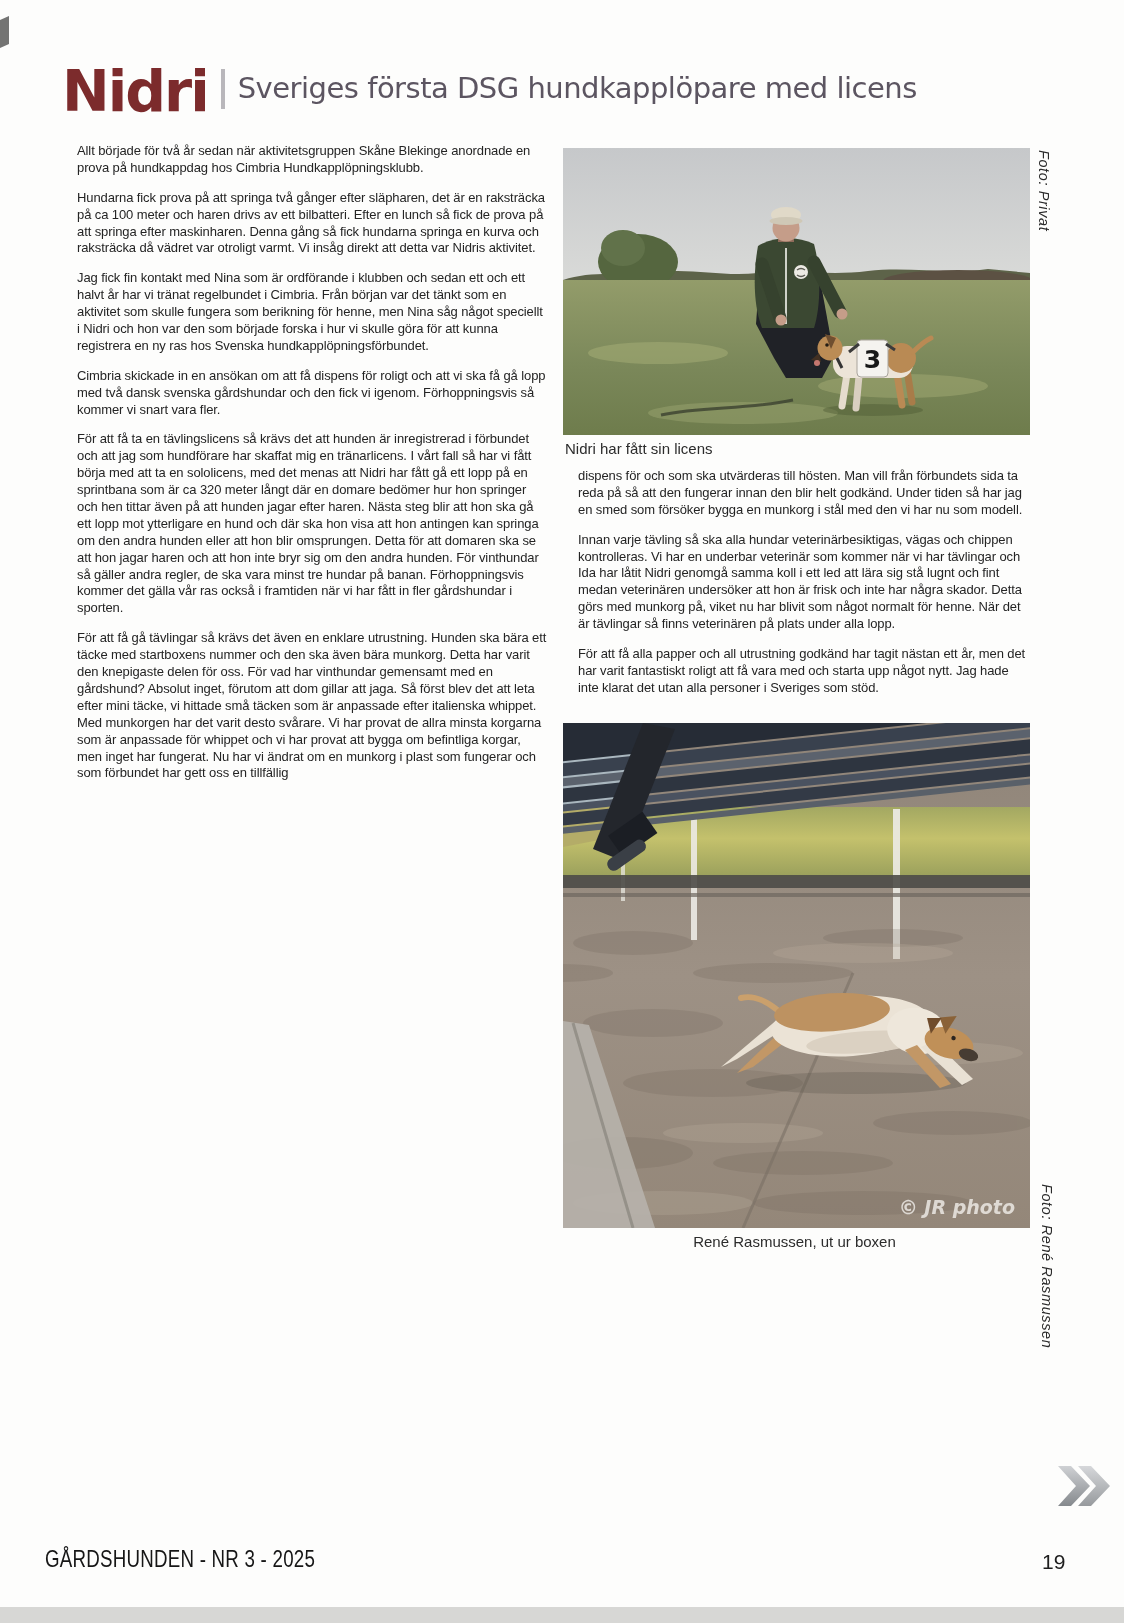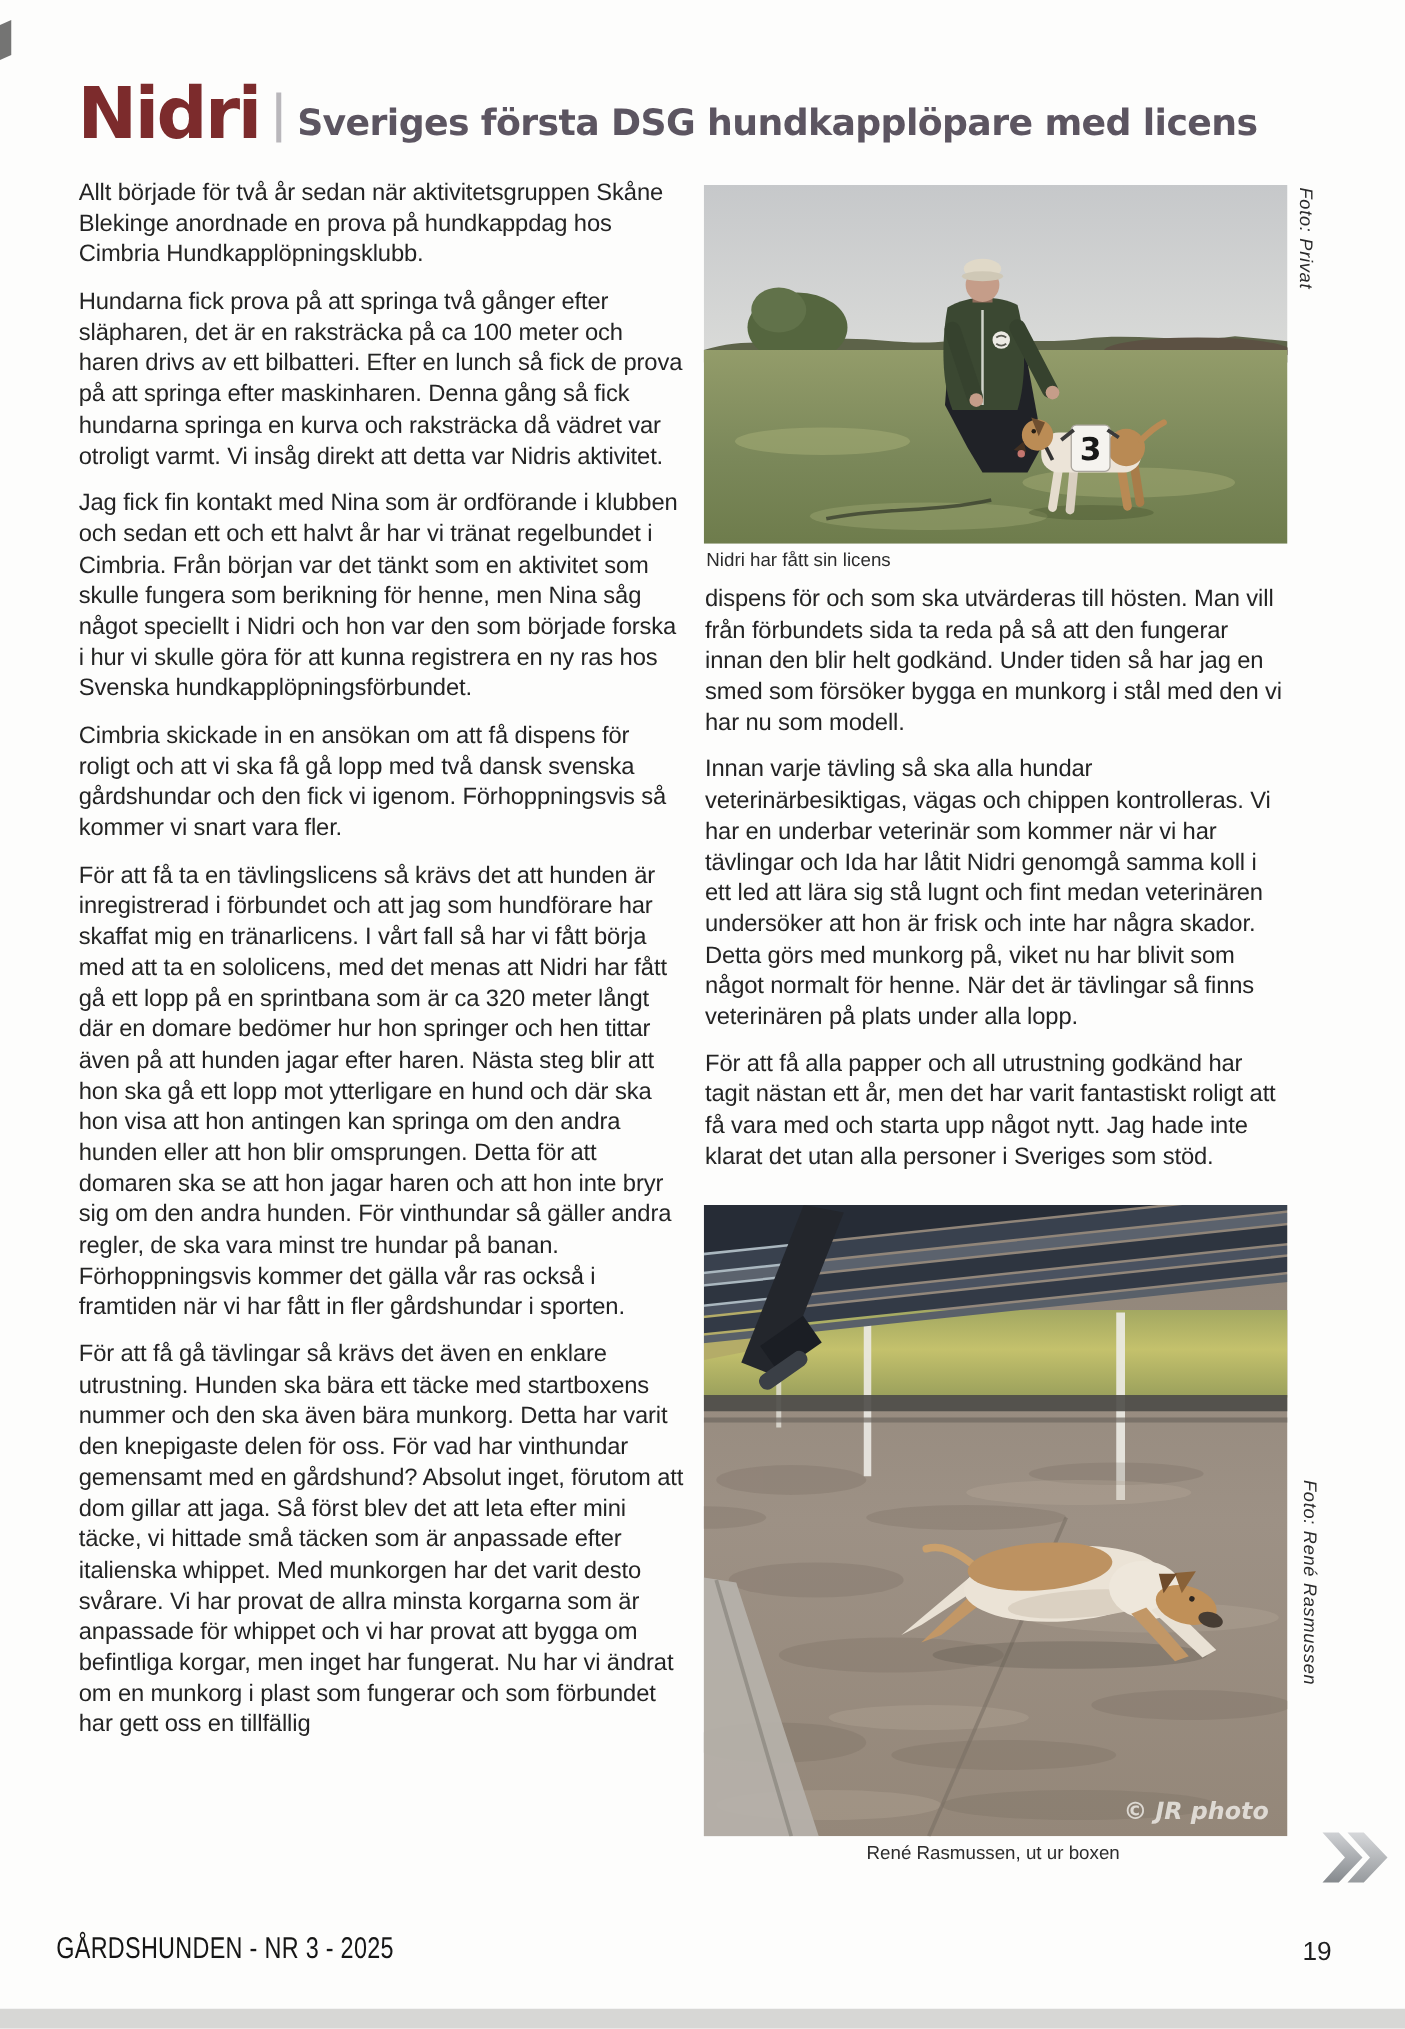--- a/index.html
+++ b/index.html
@@ -2,34 +2,34 @@
 <html><head>
 <meta charset="utf-8">
 <style>
   html,body{margin:0;padding:0;background:#e9e9e9;}
   .page{
     position:relative;width:1124px;height:1623px;margin:0 auto;
     background:#fdfdfc;overflow:hidden;
     font-family:"Liberation Sans",sans-serif;color:#262626;
   }
   
-  .masthead{position:absolute;left:62px;top:64px;display:flex;align-items:flex-end;gap:13px;}
+  .masthead{position:absolute;left:62px;top:64px;display:flex;align-items:center;gap:13px;}
   .masthead .title{
     font-family:"DejaVu Sans",sans-serif;font-weight:bold;font-size:57px;line-height:.95;
     color:#7c2b2c;letter-spacing:-2px;
   }
   .masthead .sep{width:4px;height:40px;background:#b9b7bb;margin-bottom:4px;}
   .masthead .subtitle{
-    font-family:"DejaVu Sans",sans-serif;font-weight:bold;font-size:29px;line-height:1;
+    font-family:"DejaVu Sans",sans-serif;font-weight:normal;font-size:29px;line-height:1;
     color:#5c5561;letter-spacing:-0.5px;padding-bottom:5px;
   }
   
   .col-left{position:absolute;left:62px;top:143px;width:486px;}
   .col-right{position:absolute;left:563px;top:148px;width:467px;}
-  p.body{margin:0 0 13px 1px;font-size:19px;line-height:1.3;letter-spacing:-0.1px;color:#242424;}
+  p.body{margin:0 0 13px 15px;font-size:13px;line-height:1.3;letter-spacing:-0.1px;color:#242424;}
   
   .photo{position:relative;width:467px;display:block;}
   .photo svg{display:block;}
   .caption{font-size:15px;color:#2c2c2c;margin:5px 0 11px 2px;}
   .caption.right{text-align:center;margin-right:6px;}
   .photo2wrap{margin-top:26px;}
   
   .credit-vert{
     position:absolute;writing-mode:vertical-rl;font-style:italic;font-size:14.5px;
     color:#2b2b2b;letter-spacing:.6px;white-space:nowrap;

